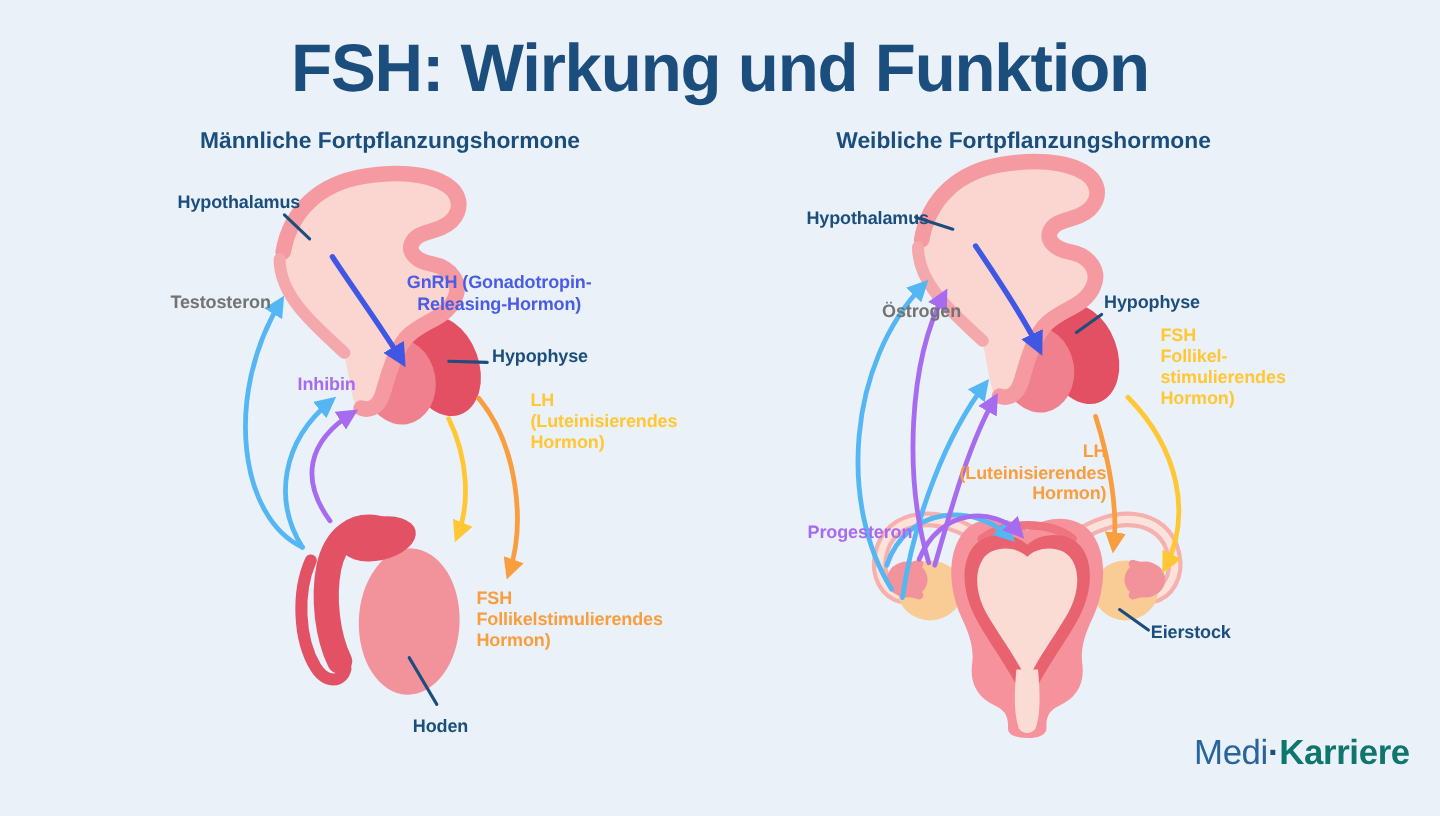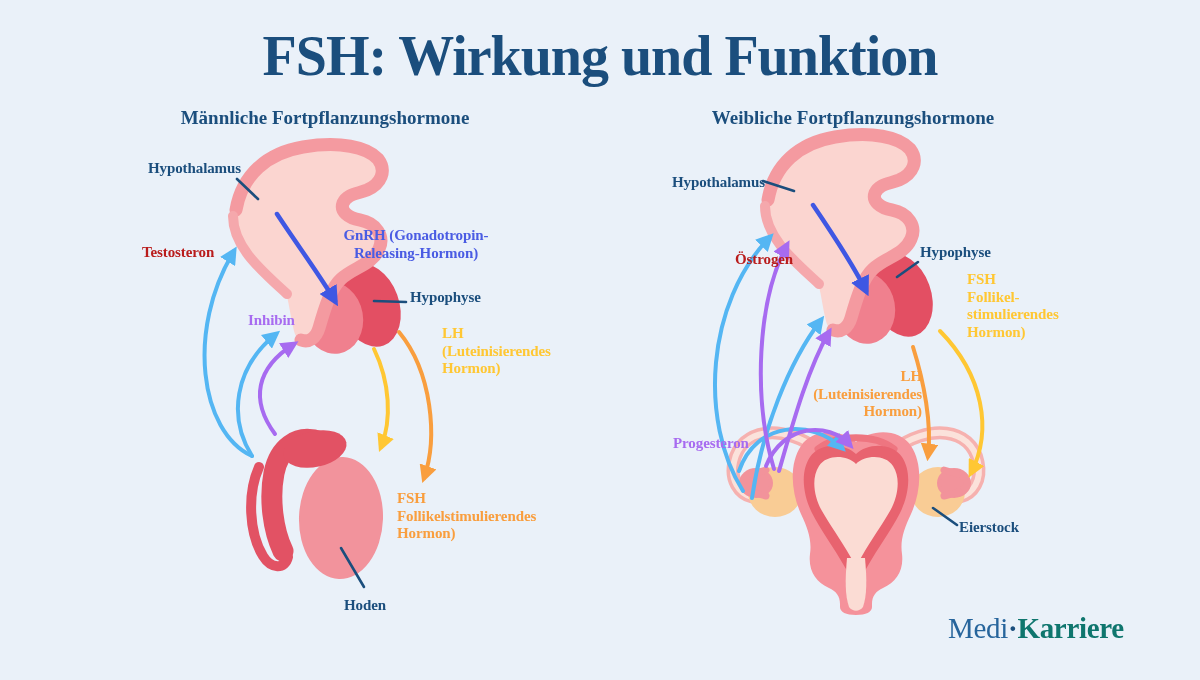--- a/index.html
+++ b/index.html
@@ -1,46 +1,46 @@
 <!DOCTYPE html>
 <html><head>
 <meta charset="utf-8">
 <style>
   html,body{margin:0;padding:0;background:#dfe7f0;}
   .canvas{
     position:relative;width:1200px;height:680px;overflow:hidden;
     background:#EAF1F9;
-    font-family:Liberation Serif, serif;
+    font-family:Liberation Sans, sans-serif;
   }
   .artwork{position:absolute;left:0;top:0;}
   .title{
     position:absolute;top:24px;left:0;width:1200px;text-align:center;
     font-size:56px;font-weight:bold;color:#1B4E7D;letter-spacing:-1px;
   }
   .subtitle{
     position:absolute;top:107px;width:500px;text-align:center;
     font-size:19px;font-weight:bold;color:#1B4E7D;
   }
   .lbl{
     position:absolute;font-size:15px;font-weight:600;line-height:17.5px;
     letter-spacing:-0.1px;white-space:nowrap;
   }
   .navy{color:#1B4E7D}
-  .cyan{color:#b91c1c}
+  .cyan{color:#737373}
   .purple{color:#A76BF0}
   .indigo{color:#4A5CE3}
   .yellow{color:#FFC733}
   .orange{color:#F99E3E}
   .center{text-align:center}
   .right{text-align:right}
   .logo{
     position:absolute;left:948px;top:612px;font-size:29px;letter-spacing:-0.3px;
     white-space:nowrap;
   }
-  .logo .medi{font-weight:400;color:#27659C;}
+  .logo .medi{font-weight:400;color:#27659C;margin-left:47px;}
   .logo .dot{font-weight:bold;color:#1A4E7D;}
   .logo .kar{font-weight:bold;color:#0f766e;}
 </style>
 </head>
 <body>
 
 <div class="canvas">
 
   <svg class="artwork" width="1200" height="680" viewBox="0 0 1200 680">
     <defs>

